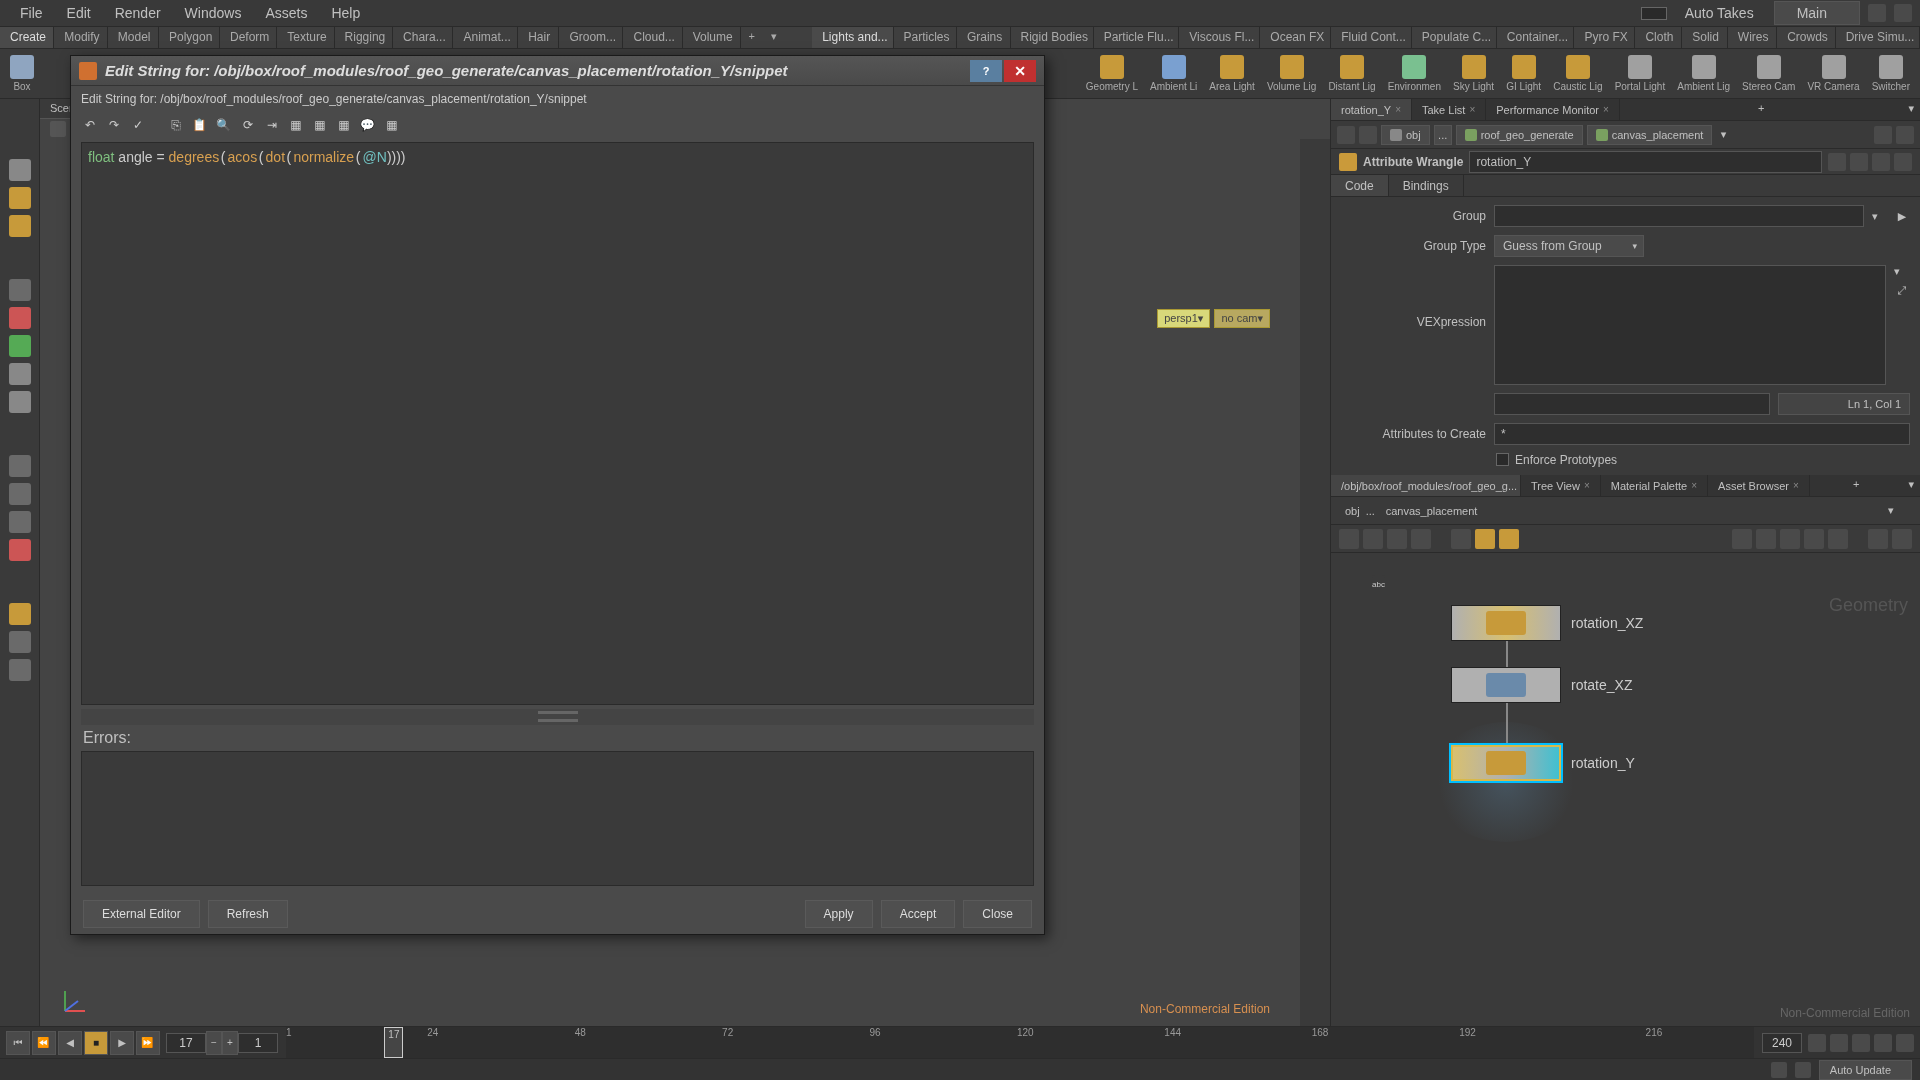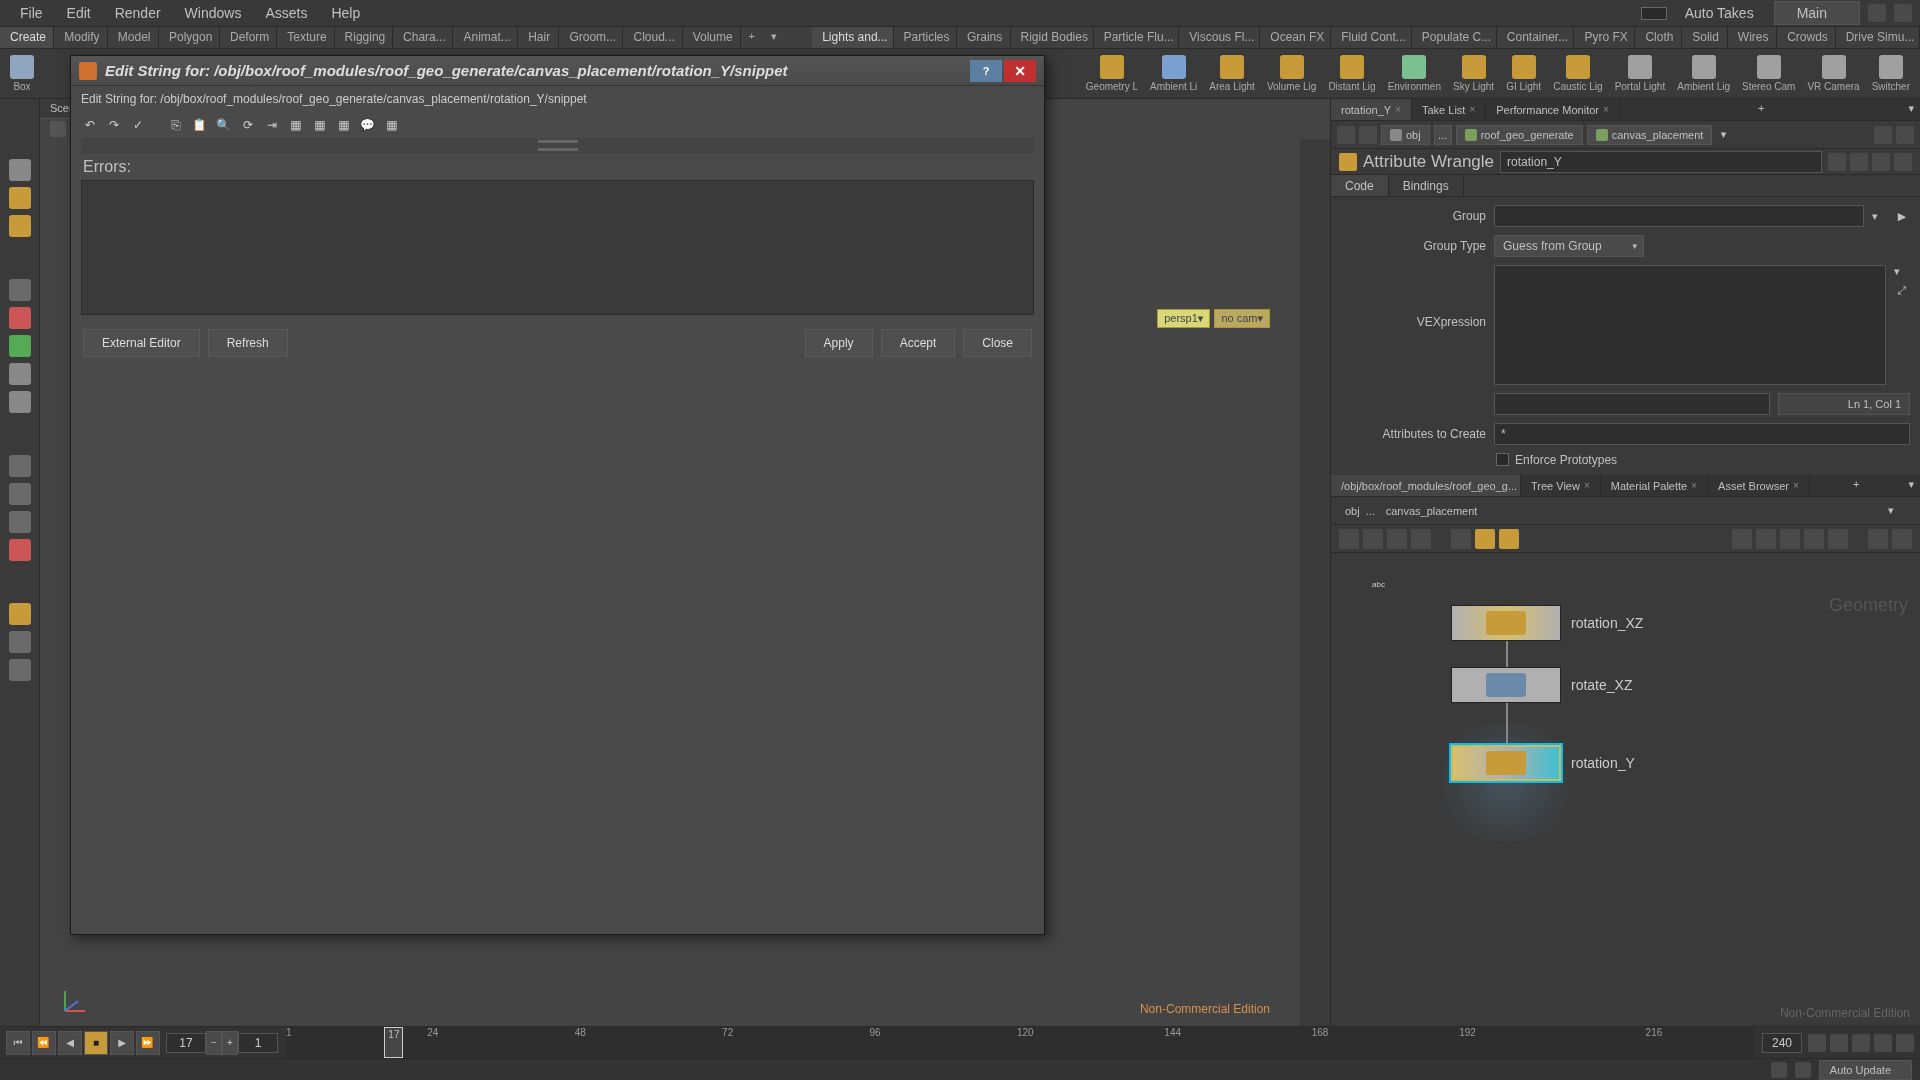--- a/index.html
+++ b/index.html
@@ -58,21 +58,21 @@
 
 
 .rpath { height: 28px; display: flex; align-items: center; gap: 4px; padding: 0 6px; border-bottom: 1px solid #2a2a2a; }
 .rpath .nav { width: 18px; height: 18px; background: #4a4a4a; border-radius: 2px; cursor: pointer; }
 .rpath .seg { padding: 3px 8px; background: #4a4a4a; border: 1px solid #555; font-size: 11px; cursor: pointer; display: flex; align-items: center; gap: 4px; }
 .rpath .segicon { width: 12px; height: 12px; border-radius: 2px; }
 
 
 .aw-head { height: 26px; display: flex; align-items: center; gap: 6px; padding: 0 8px; border-bottom: 1px solid #2a2a2a; }
 .aw-head .ic { width: 18px; height: 18px; background: #ca9a3a; border-radius: 2px; }
-.aw-head .name { font-weight: normal; font-size: 17px; }
+.aw-head .name { font-weight: bold; font-size: 12px; }
 .aw-head input { background: #2e2e2e; border: 1px solid #555; color: #c0c0c0; padding: 3px 6px; flex: 1; font-size: 12px; }
 .aw-head .ri { margin-left: auto; display: flex; gap: 4px; }
 .aw-head .ri .b { width: 18px; height: 18px; background: #4a4a4a; border-radius: 2px; }
 
 .aw-tabs { height: 22px; display: flex; border-bottom: 1px solid #2a2a2a; }
 .aw-tab { padding: 4px 14px; border-right: 1px solid #2a2a2a; cursor: pointer; font-size: 12px; }
 .aw-tab.sel { background: #454545; }
 
 .aw-body { padding: 8px 10px; display: flex; flex-direction: column; gap: 8px; }
 .prow { display: flex; align-items: center; gap: 8px; }
@@ -575,20 +575,21 @@
     <span class="mt">📋</span>
     <span class="mt">🔍</span>
     <span class="mt">⟳</span>
     <span class="mt">⇥</span>
     <span class="mt">▦</span>
     <span class="mt">▦</span>
     <span class="mt">▦</span>
     <span class="mt">💬</span>
     <span class="mt">▦</span>
   </div>
+  <div class="code-area"><span class="kw">float</span><span> angle = </span><span class="fn">degrees</span>(<span class="fn">acos</span>(<span class="fn">dot</span>(<span class="fn">normalize</span>(<span class="at">@N</span><span>))))</span></div>
   <div class="modal-resize"></div>
   <div class="modal-resize"></div>
   <div class="modal-err-lbl">Errors:</div>
   <div class="modal-err"></div>
   <div class="modal-btns">
     <span class="mbtn">External Editor</span>
     <span class="mbtn">Refresh</span>
     <span class="spacer"></span>
     <span class="mbtn">Apply</span>
     <span class="mbtn">Accept</span>

